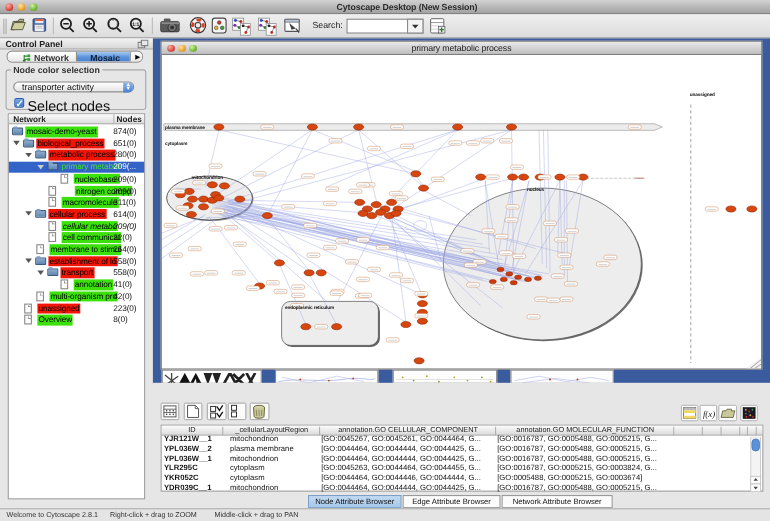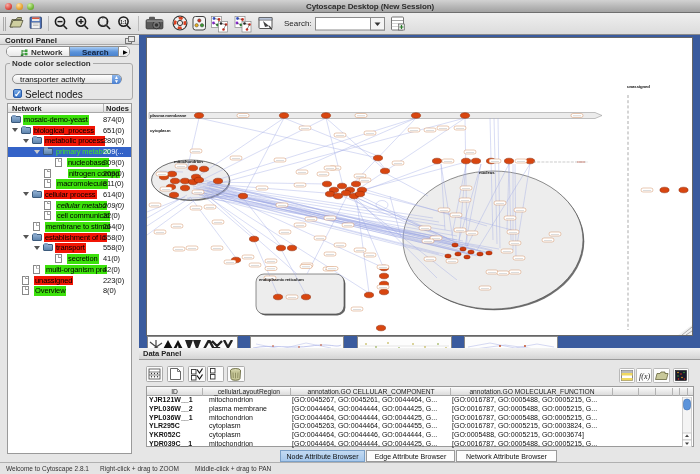--- a/index.html
+++ b/index.html
@@ -27,21 +27,21 @@
 #tabnet{left:0;width:62px;background:linear-gradient(#ffffff,#e8e8e8);}
 #tabmos{left:62px;width:50px;background:linear-gradient(#a8ccf4,#5b93da 55%,#4a82cd);border-left:1px solid #8f8f8f;border-right:1px solid #8f8f8f;}
 #tabarr{left:113px;width:11px;background:linear-gradient(#ffffff,#e8e8e8);}
 
 #grpbox{left:5px;top:28px;width:128px;height:37px;border:1px solid #a9a9a9;border-radius:3px;}
 #grplbl{left:10px;top:24px;font-size:8px;font-weight:bold;color:#333;background:#e6e6e6;padding:0 2px;}
 #combo{left:12px;top:39px;width:110px;height:10px;border:1px solid #8e8e8e;border-radius:5px;background:linear-gradient(#ffffff,#e4e4e4);font-size:8px;color:#111;}
 #combo .ct{position:absolute;left:7px;top:0px;}
 #combo .step{position:absolute;right:0px;top:0px;width:9px;height:8.5px;border-radius:0 4px 4px 0;background:linear-gradient(#8db7ec,#4a7fd0);color:#fff;font-size:5px;line-height:4px;text-align:center;}
 #chk{left:13px;top:54px;width:9px;height:9px;border:1px solid #2a5ca8;border-radius:2px;background:linear-gradient(#79aae6,#3a75c8);color:#fff;font-size:9px;line-height:9px;text-align:center;font-weight:bold;}
-#chklbl{left:25px;top:54px;font-size:10px;color:#111;}
+#chklbl{left:25px;top:54px;font-size:13px;color:#111;}
 
 #treebox{left:7px;top:68px;width:125px;height:351px;border:1px solid #9a9a9a;background:#fff;}
 #treehead{left:0px;top:0px;width:123px;height:9px;background:linear-gradient(#fafafa,#dedede);border-bottom:1px solid #a8a8a8;font-size:7.5px;font-weight:bold;color:#222;}
 #treehead .n1{position:absolute;left:4px;top:0px;}
 #treehead .n2{position:absolute;left:95px;top:0px;border-left:1px solid #b5b5b5;padding-left:2px;height:9px;}
 .trow{position:absolute;left:0;width:123px;height:10.7px;font-size:7.5px;color:#000;letter-spacing:-0.1px;}
 .trow .lab{position:absolute;top:0.5px;height:9.5px;line-height:9.5px;padding:0 1px;white-space:nowrap;overflow:hidden;}
 .trow .num{position:absolute;left:95px;top:0.5px;line-height:9.5px;color:#111;}
 .grn{background:#3ce10b;}
 .red{background:#f21505;}
@@ -179,21 +179,21 @@
    <div id="tabnet" class="seg">
         <svg style="position:absolute;left:13px;top:1.5px;" width="8" height="8" viewBox="0 0 8 8">
           <path d="M2 1 L2 7 M2 2 L6 2 M2 5 L6 5" stroke="#2a8a2a" stroke-width="1" fill="none"></path>
           <rect x="5" y="0.5" width="2.5" height="2.5" fill="#3aa03a"></rect>
           <rect x="5" y="3.8" width="2.5" height="2.5" fill="#3aa03a"></rect>
           <rect x="0.8" y="5.5" width="2.5" height="2.5" fill="#2a7a2a"></rect>
         </svg>
         <span style="position:absolute;left:24px;top:1px;font-weight:bold;color:#333;">Network</span>
       </div>
    <div id="tabmos" class="seg">
-        <span style="position:absolute;left:12px;top:1px;font-weight:bold;color:#12233f;">Search</span>
+        <span style="position:absolute;left:12px;top:1px;font-weight:bold;color:#12233f;">Mosaic</span>
       </div>
    <div id="tabarr" class="seg">
         <span style="position:absolute;left:3px;top:1px;font-size:6px;">▶</span>
       </div>
  </div>
  <div id="grpbox" class="abs"></div>
  <div id="grplbl" class="abs">Node color selection</div>
  <div id="combo" class="abs">
       <span class="ct">transporter activity</span>
       <span class="step">▲<br>▼</span>
@@ -272,21 +272,21 @@
           <div class="num">558(0)</div>
         </div>
         <div class="trow" style="top:138.9px;">
           <div class="arr" style="left:26px;"></div>
           <div class="fold" style="left:35px;"></div>
           <div class="lab red" style="left:47px;max-width:55px;">transport</div>
           <div class="num">558(0)</div>
         </div>
         <div class="trow" style="top:149.6px;">
           <div class="file" style="left:47px;"></div>
-          <div class="lab grn" style="left:59px;max-width:43px;">secretion</div>
+          <div class="lab grn" style="left:59px;max-width:43px;">annotation</div>
           <div class="num">41(0)</div>
         </div>
         <div class="trow" style="top:160.3px;">
           <div class="file" style="left:25px;"></div>
           <div class="lab grn" style="left:37px;max-width:65px;">multi-organism pro</div>
           <div class="num">42(0)</div>
         </div>
         <div class="trow" style="top:171.0px;">
           <div class="file" style="left:14px;"></div>
           <div class="lab red" style="left:26px;max-width:76px;">unassigned</div>
@@ -296,20 +296,26 @@
           <div class="file" style="left:14px;"></div>
           <div class="lab grn" style="left:26px;max-width:76px;">Overview</div>
           <div class="num">8(0)</div>
         </div>
       </div>
  </div>
 </div>
 
 <div id="desktop" class="abs">
  <div id="netwin" class="abs">
+  <div id="nwtitle" class="abs">
+        <div class="tl t1"></div>
+        <div class="tl t2"></div>
+        <div class="tl t3"></div>
+        <div class="txt">primary metabolic process</div>
+      </div>
   <svg id="graph" style="position:absolute;left:0;top:12px;" width="545" height="285" viewBox="0 0 545 285">
         <polygon points="2,62.5 448,62.5 455,65.5 448,68.5 2,68.5" fill="#ececec" stroke="#9a9a9a" stroke-width="0.6"></polygon>
 <ellipse cx="43.5" cy="130" rx="39" ry="20" fill="#1a1a1a" opacity="0.5" transform="translate(1,1)"></ellipse>
 <ellipse cx="43.5" cy="130" rx="39" ry="20" fill="#ededed" stroke="#333" stroke-width="0.7"></ellipse>
 <ellipse cx="346" cy="190" rx="90" ry="69" fill="#111" opacity="0.6" transform="translate(1.3,1.3)"></ellipse>
 <ellipse cx="346" cy="190" rx="90" ry="69" fill="#ededed" stroke="#444" stroke-width="0.6"></ellipse>
 <rect x="110.4" y="225.4" width="88" height="40" rx="8" fill="#111" opacity="0.65"></rect>
 <rect x="109" y="224" width="88" height="40" rx="8" fill="#ededed" stroke="#444" stroke-width="0.6"></rect>
 <line x1="481" y1="45" x2="481" y2="280" stroke="#888" stroke-width="0.7" stroke-dasharray="3,2.2"></line>
         <line x1="52" y1="68" x2="40" y2="120" stroke="#9ba5e3" stroke-width="0.55" opacity="0.7"></line>
@@ -680,23 +686,20 @@
   <circle cx="35" cy="6" r="0.9" fill="#c04010"></circle>
         <circle cx="60" cy="6" r="0.9" fill="#c04010"></circle>
  </svg></div>
  <svg class="abs" style="left:539px;top:290px;" width="14" height="10" viewBox="0 0 14 10">
       <path d="M14 0 L14 10 L0 10 Z" fill="#f2f2f2"></path>
       <path d="M4 10 L14 2 M8 10 L14 6" stroke="#999" stroke-width="0.8"></path>
     </svg>
 </div>
 
 <div id="dpanel" class="abs">
- <div id="dphead" class="abs">
-      <span>Data Panel</span>
-    </div>
  <svg class="abs" style="left:0;top:13px;" width="561" height="24" viewBox="0 0 561 24">
   <g fill="#fbfbfb" stroke="#9a9a9a" stroke-width="0.8">
    <rect x="7.5" y="5.5" width="16" height="15" rx="1"></rect>
         <rect x="28.5" y="5.5" width="16" height="15" rx="1"></rect>
    <rect x="49.5" y="5.5" width="17" height="15" rx="1"></rect>
         <rect x="68.5" y="5.5" width="16" height="15" rx="1"></rect>
    <rect x="88.5" y="5.5" width="17" height="15" rx="1"></rect>
   </g>
 
   <rect x="10" y="8" width="11" height="10" fill="#fff" stroke="#444" stroke-width="0.8"></rect>

